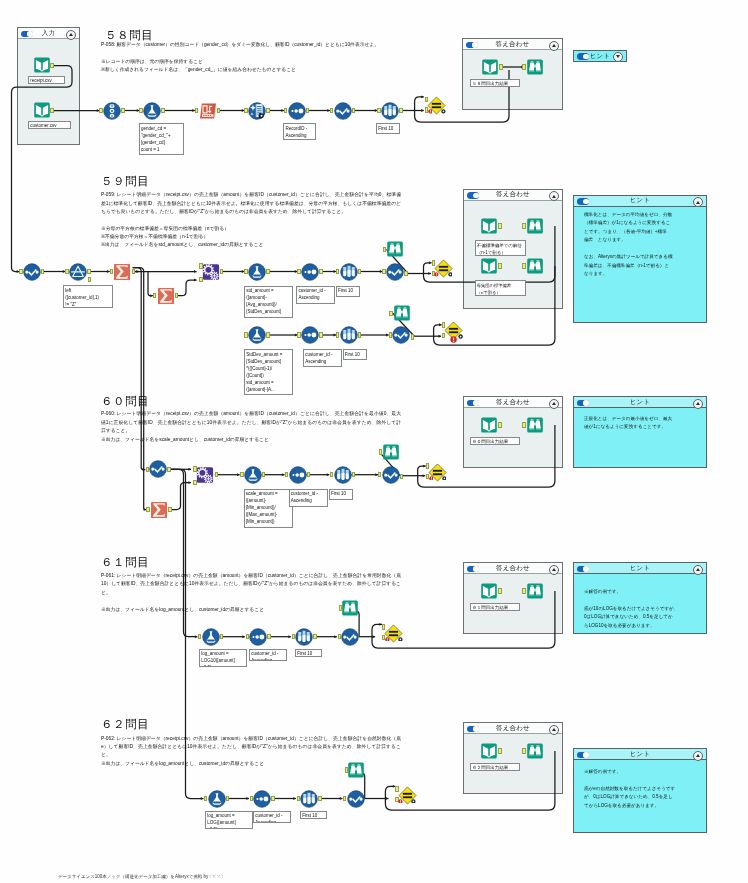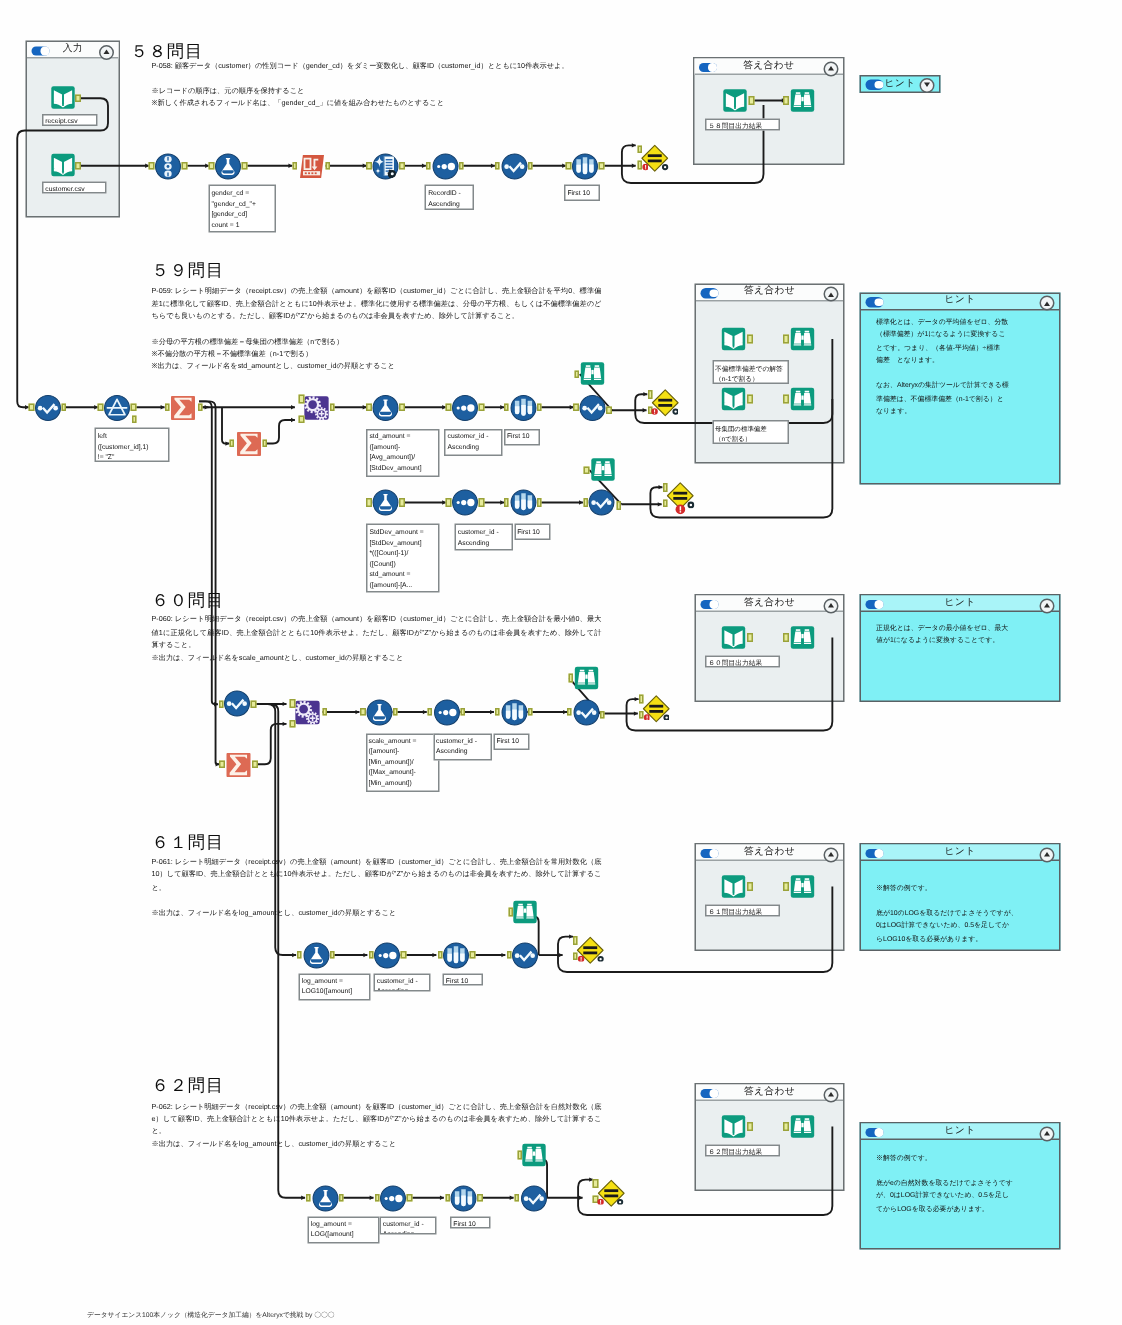--- a/index.html
+++ b/index.html
@@ -279,21 +279,21 @@
       <svg width="18" height="18" viewBox="0 0 18 18">
         <rect x="1.2" y="1.5" width="15.6" height="15.0" rx="1.5" fill="#0c9b7e"></rect>
         <path d="M2.9 4.1L8.45 7.0v6.5L2.9 11.4z" fill="#ffffff"></path>
         <path d="M15.1 4.1L9.55 7.0v6.5L15.1 11.4z" fill="#ffffff"></path>
         <path d="M2.9 11.25c2.6 0.05 4.55 0.9 6.1 2.6 1.55-1.7 3.5-2.55 6.1-2.6v1.85c-2.3 0.05-4.05 0.8-6.1 2.6-2.05-1.8-3.8-2.55-6.1-2.6z" fill="#ffffff"></path>
         <path d="M8.45 6.8h1.1v7.8h-1.1z" fill="#0c9b7e"></path>
       </svg>
     </div>
 <span class="anchor" style="left:50.3px;top:107.5px;width:3.4px;height:5.6px;"></span>
 <div class="note" style="left:28px;top:120.5px;width:43px;height:8.5px;">customer.csv</div>
-<div class="sect-title" style="left:87px;top:30.2px;">５８問目</div>
+<div class="sect-title" style="left:105px;top:30.2px;">５８問目</div>
 <div class="sect-desc" style="left:101px;top:41.2px;width:348px;">P-058: 顧客データ（customer）の性別コード（gender_cd）をダミー変数化し、顧客ID（customer_id）とともに10件表示せよ。</div>
 <div class="sect-desc" style="left:101px;top:58.0px;width:388px;text-align:left;">※レコードの順序は、元の順序を保持すること
 ※新しく作成されるフィールド名は、「gender_cd_」に値を組み合わせたものとすること</div>
 <div class="sect-title" style="left:101px;top:176.3px;">５９問目</div>
 <div class="sect-desc" style="left:101px;top:191.2px;width:300px;">P-059: レシート明細データ（receipt.csv）の売上金額（amount）を顧客ID（customer_id）ごとに合計し、売上金額合計を平均0、標準偏差1に標準化して顧客ID、売上金額合計とともに10件表示せよ。標準化に使用する標準偏差は、分母の平方根、もしくは不偏標準偏差のどちらでも良いものとする。ただし、顧客IDが"Z"から始まるのものは非会員を表すため、除外して計算すること。</div>
 <div class="sect-desc" style="left:101px;top:224.7px;width:340px;text-align:left;">※分母の平方根の標準偏差＝母集団の標準偏差（nで割る）
 ※不偏分散の平方根＝不偏標準偏差（n-1で割る）
 ※出力は、フィールド名をstd_amountとし、customer_idの昇順とすること</div>
 <div class="sect-title" style="left:101px;top:395.7px;">６０問目</div>
 <div class="sect-desc" style="left:101px;top:410.4px;width:300px;">P-060: レシート明細データ（receipt.csv）の売上金額（amount）を顧客ID（customer_id）ごとに合計し、売上金額合計を最小値0、最大値1に正規化して顧客ID、売上金額合計とともに10件表示せよ。ただし、顧客IDが"Z"から始まるのものは非会員を表すため、除外して計算すること。</div>

